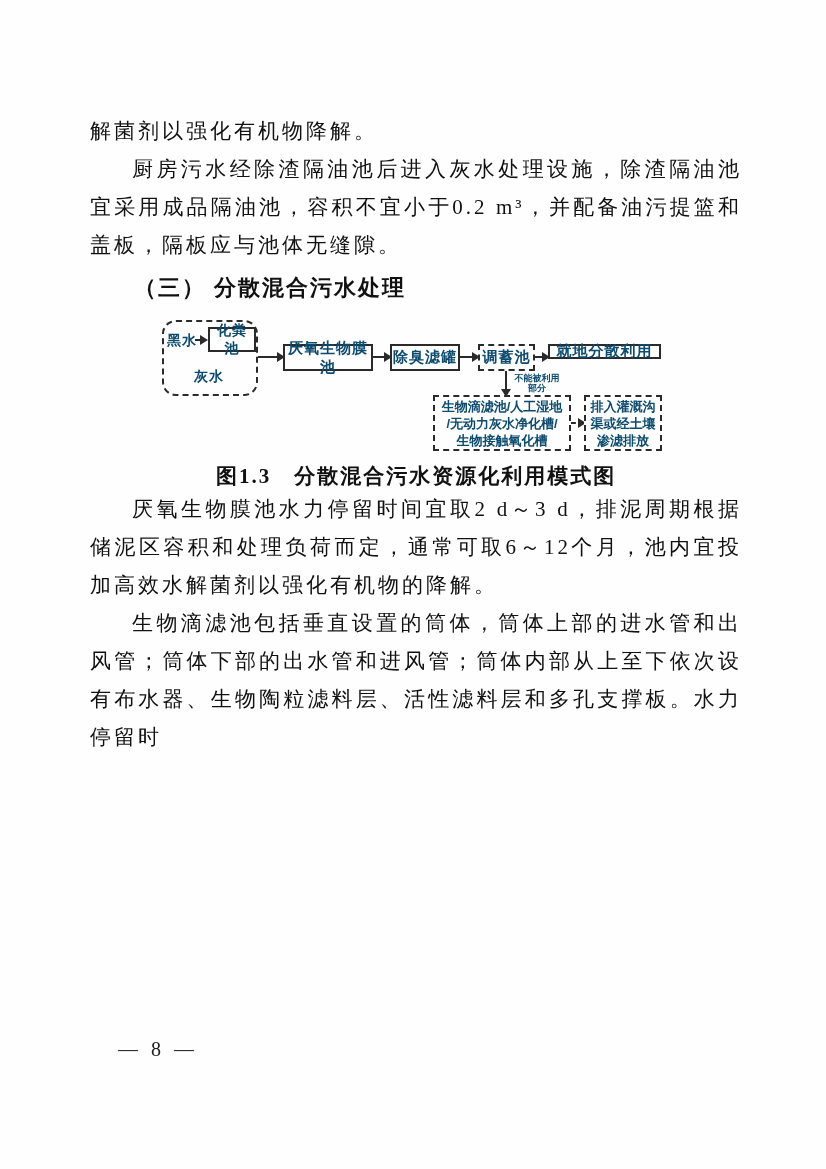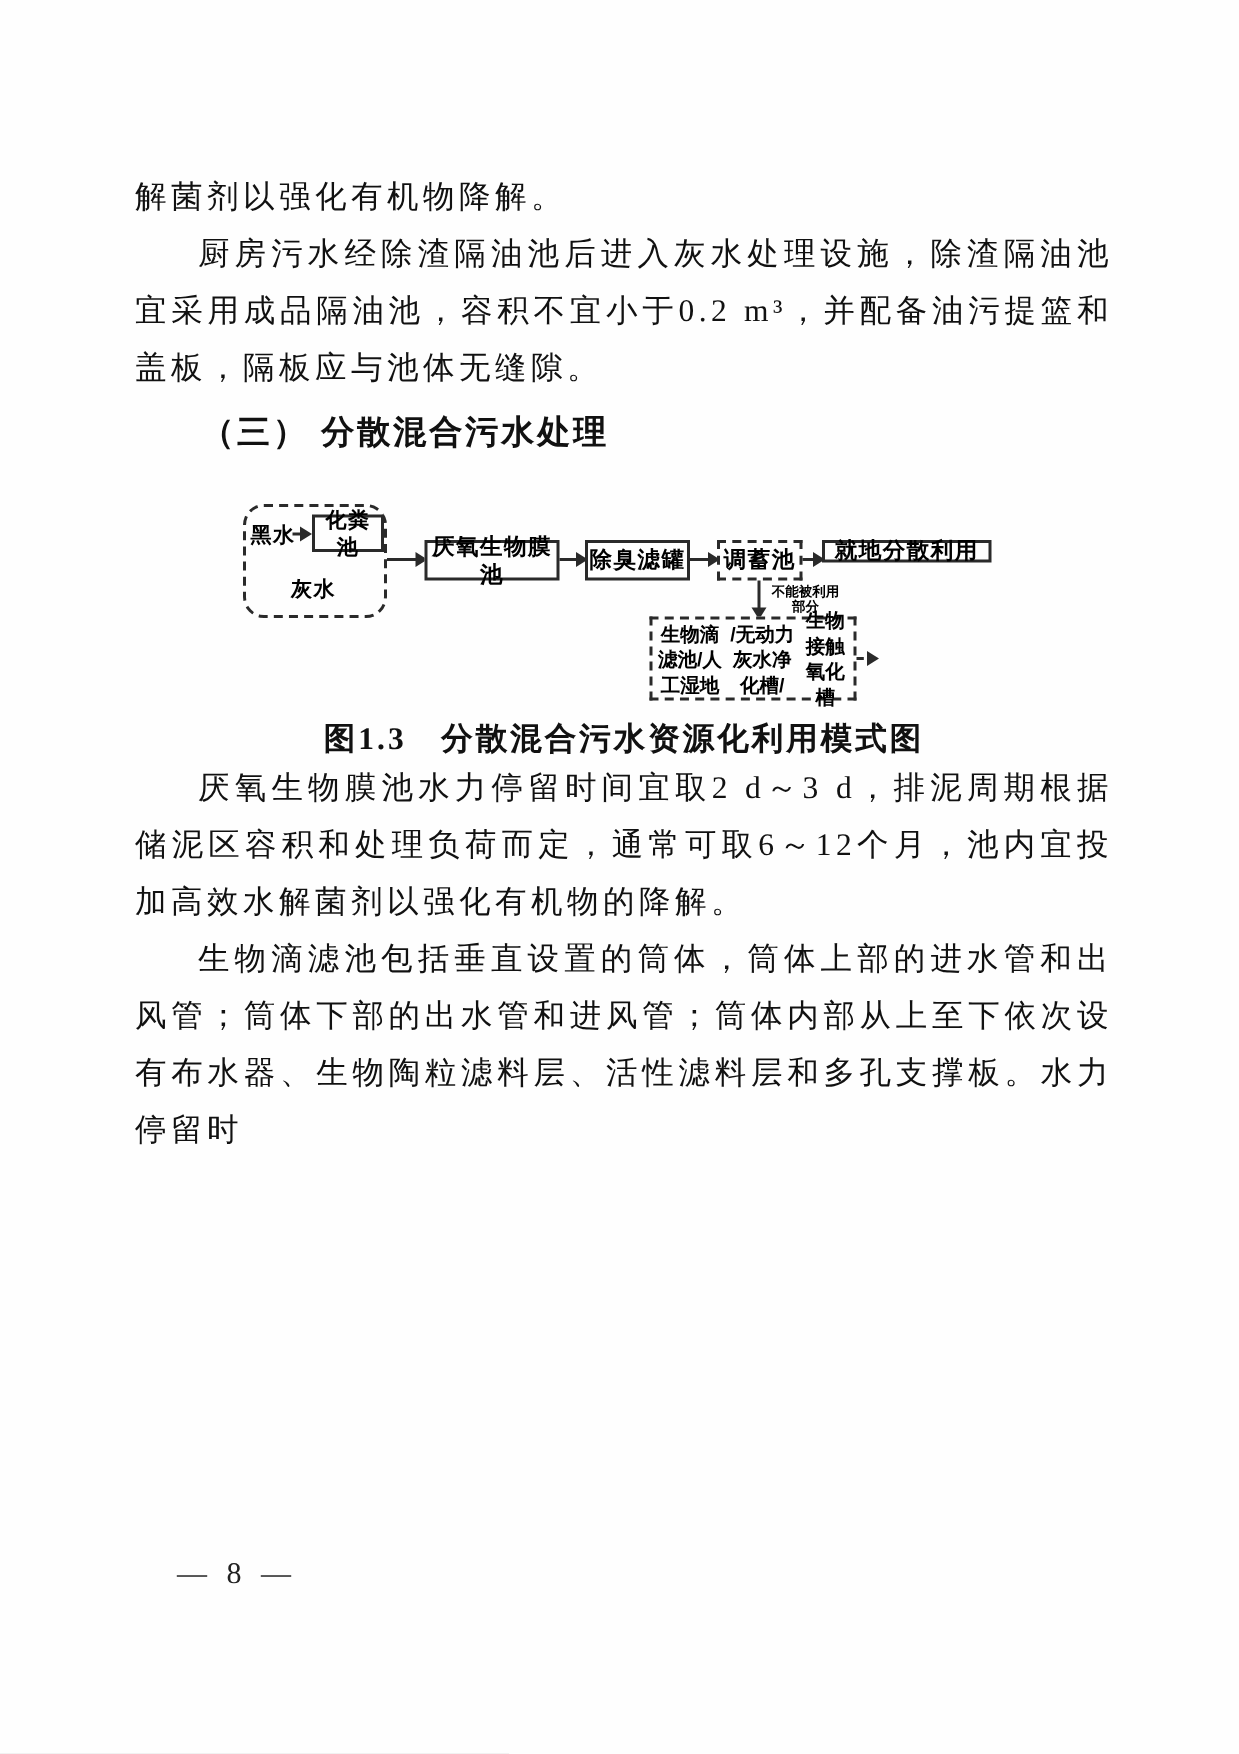--- a/index.html
+++ b/index.html
@@ -33,33 +33,33 @@
     font-family: "Liberation Sans", sans-serif;
     font-weight: bold;
     font-size: 22px;
     line-height: 40px;
     letter-spacing: 2px;
     text-indent: 2em;
   }
   
   .diagram {
     position: relative;
-    margin: 26px 0 0 60px;
+    margin: 10px 0 0 60px;
     width: 580px;
     height: 136px;
     font-family: "Liberation Sans", sans-serif;
     font-weight: bold;
-    color: #000000;
+    color: #0c4a6e;
   }
   .dnode { position: absolute; box-sizing: border-box; display: flex; align-items: center; justify-content: center; text-align: center; background: #fefefe; }
   .solid-box  { border: 2px solid #2a2a2a; font-size: 15px; letter-spacing: 1px; }
   .dashed-box { border: 2px dashed #2a2a2a; font-size: 15px; letter-spacing: 1px; }
   .rounded { border-radius: 14px; }
   .dlabel { position: absolute; font-size: 14px; letter-spacing: 1px; white-space: nowrap; }
-  .multi { flex-direction: row; font-size: 13px; line-height: 17px; letter-spacing: 0; }
+  .multi { flex-direction: column; font-size: 13px; line-height: 17px; letter-spacing: 0; }
   .tiny-label { position: absolute; font-size: 9px; line-height: 10px; text-align: center; letter-spacing: 0; }
   .arr-r { position: absolute; height: 2px; background: #2a2a2a; }
   .arr-r::after {
     content: ""; position: absolute; right: -2px; top: -4px;
     border-left: 8px solid #2a2a2a; border-top: 5px solid transparent; border-bottom: 5px solid transparent;
   }
   .arr-r.dashed { background: none; border-top: 2px dashed #2a2a2a; height: 0; }
   .arr-r.dashed::after { top: -6px; }
   .arr-d { position: absolute; width: 2px; background: #2a2a2a; }
   .arr-d::after {
@@ -133,20 +133,25 @@
         <div>不能被利用</div>
         <div>部分</div>
       </div>
 
       <div class="dnode dashed-box multi" style="left:283px; top:77px; width:138px; height:56px;">
         <div>生物滴滤池/人工湿地</div>
         <div>/无动力灰水净化槽/</div>
         <div>生物接触氧化槽</div>
       </div>
       <div class="arr-r dashed" style="left:421px; top:104px; width:13px;"></div>
+      <div class="dnode dashed-box multi" style="left:434px; top:77px; width:78px; height:56px;">
+        <div>排入灌溉沟</div>
+        <div>渠或经土壤</div>
+        <div>渗滤排放</div>
+      </div>
     </div>
 
     <div class="fig-caption">图1.3　分散混合污水资源化利用模式图</div>
 
 
     <p class="body-text indent pspace">厌氧生物膜池水力停留时间宜取2 d～3 d，排泥周期根据储泥区容积和处理负荷而定，通常可取6～12个月，池内宜投加高效水解菌剂以强化有机物的降解。</p>
 
 
     <p class="body-text indent pspace">生物滴滤池包括垂直设置的筒体，筒体上部的进水管和出风管；筒体下部的出水管和进风管；筒体内部从上至下依次设有布水器、生物陶粒滤料层、活性滤料层和多孔支撑板。水力停留时</p>
 

